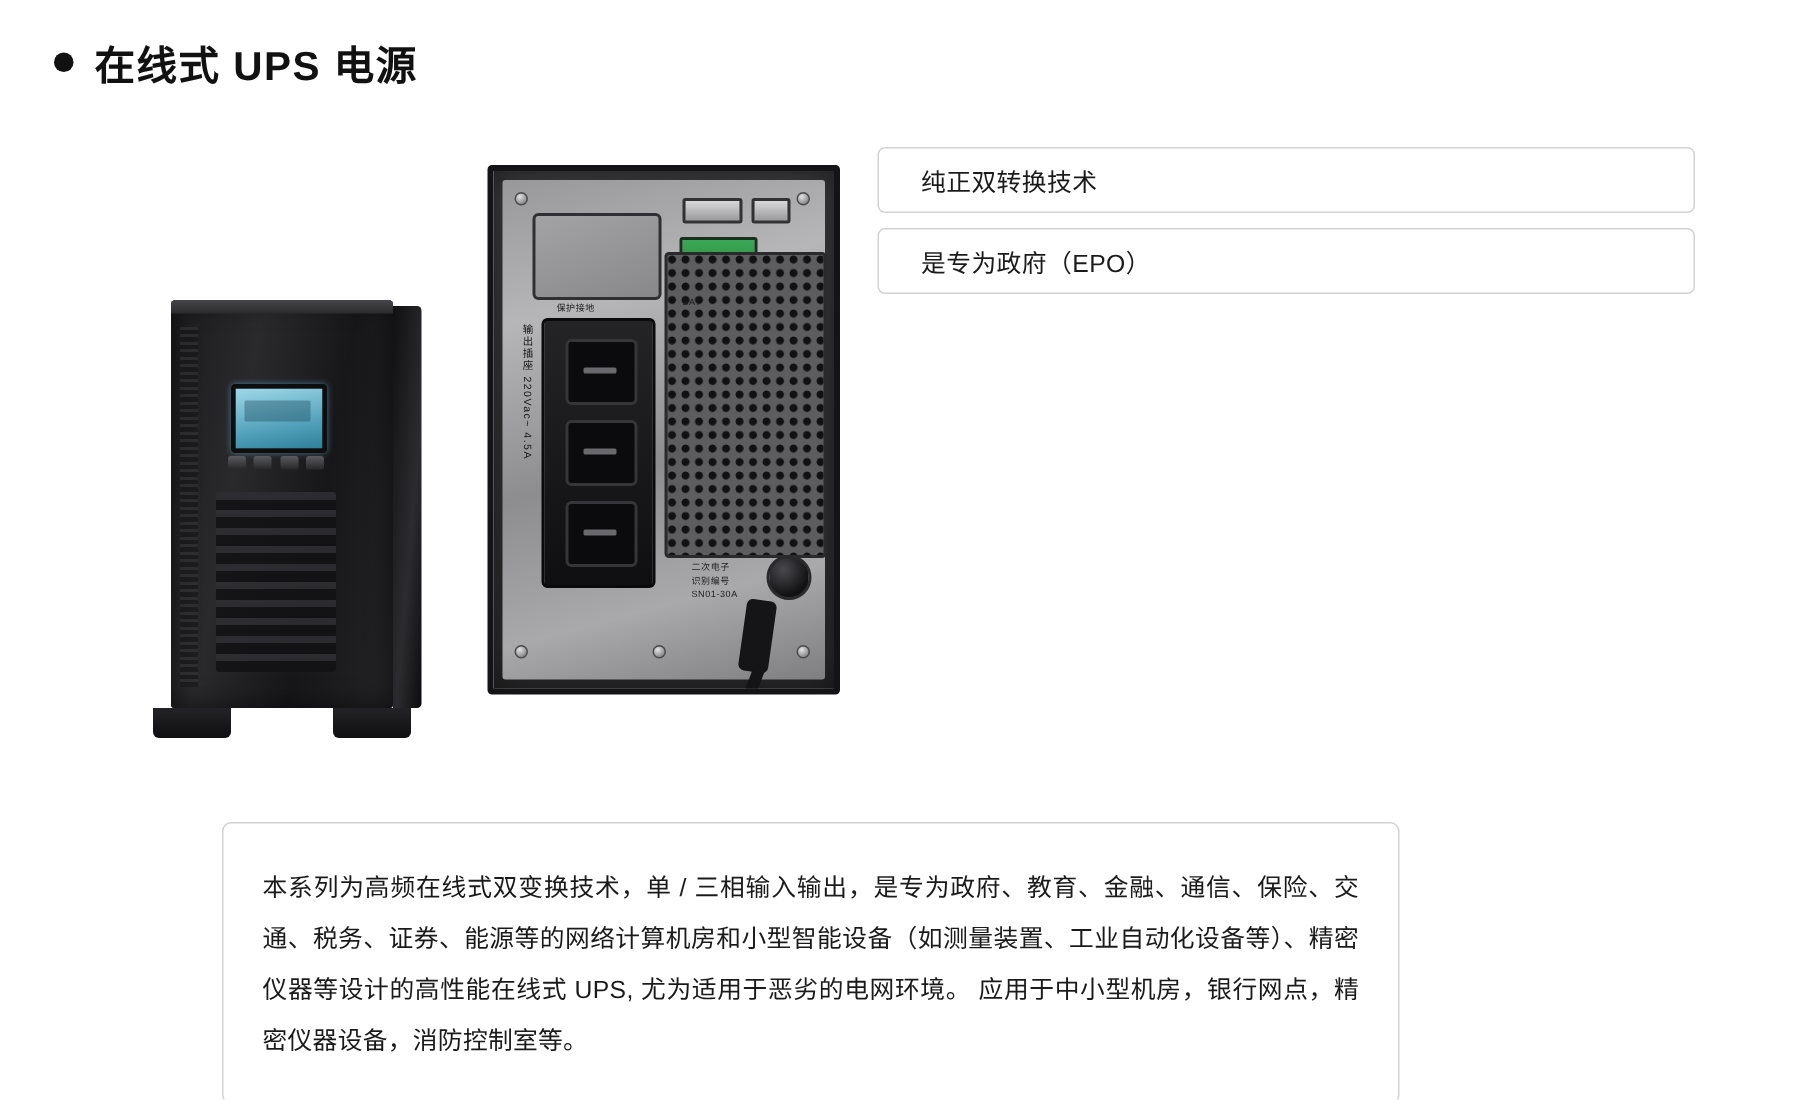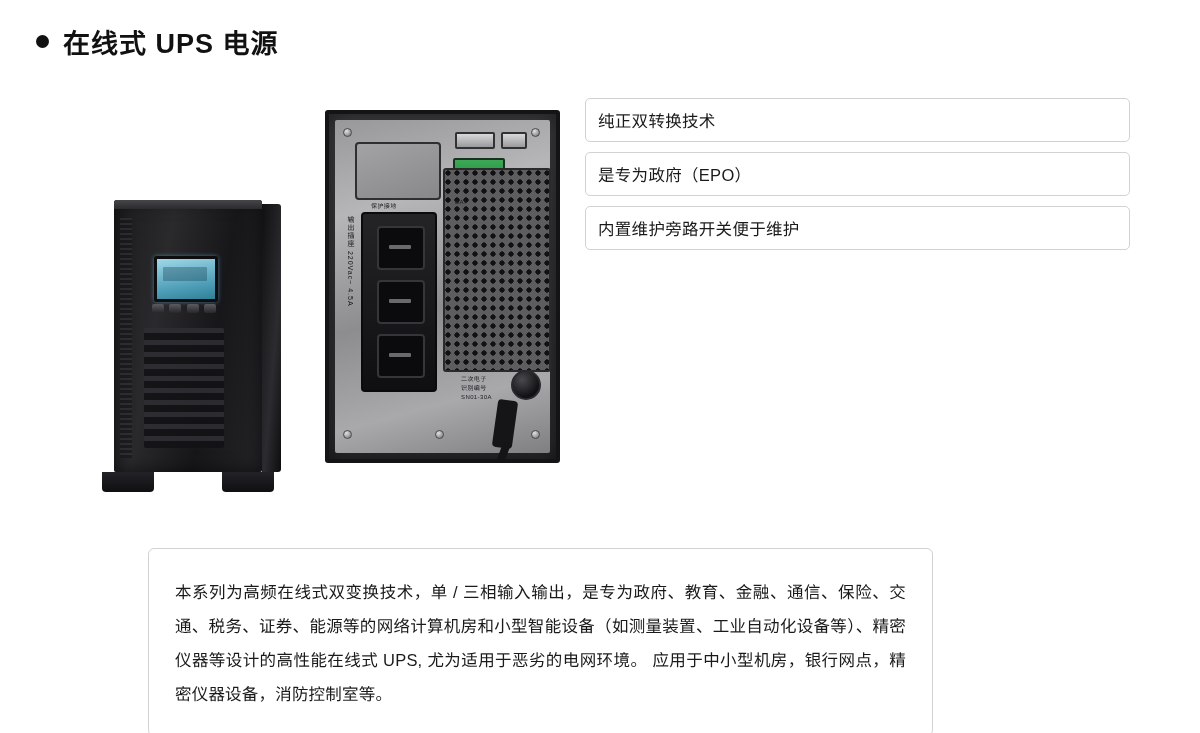--- a/index.html
+++ b/index.html
@@ -324,21 +324,21 @@
   .feature-item {
     box-sizing: border-box;
     width: 545px;
     height: 44px;
     margin-bottom: 10px;
     border: 1px solid #d2d2d2;
     border-radius: 5px;
     background: #ffffff;
     display: flex;
     align-items: center;
-    padding: 0 12px;
+    padding: 0 28px;
     font-size: 16.5px;
     color: #1a1a1a;
     letter-spacing: .3px;
   }
 
   
   .description-box {
     position: absolute;
     left: 148px;
     top: 548px;
@@ -420,20 +420,17 @@
   </div>
 </div>
 
 <div class="feature-list">
   <div class="feature-item">
     <span>纯正双转换技术</span>
   </div>
   <div class="feature-item">
     <span>是专为政府（EPO）</span>
   </div>
-  <div class="feature-item">
-    <span>内置维护旁路开关便于维护</span>
-  </div>
 </div>
 
 <div class="description-box">
   <p>本系列为高频在线式双变换技术，单 / 三相输入输出，是专为政府、教育、金融、通信、保险、交通、税务、证券、能源等的网络计算机房和小型智能设备（如测量装置、工业自动化设备等）、精密仪器等设计的高性能在线式 UPS, 尤为适用于恶劣的电网环境。 应用于中小型机房，银行网点，精密仪器设备，消防控制室等。</p>
 </div>
 
 </body></html>

